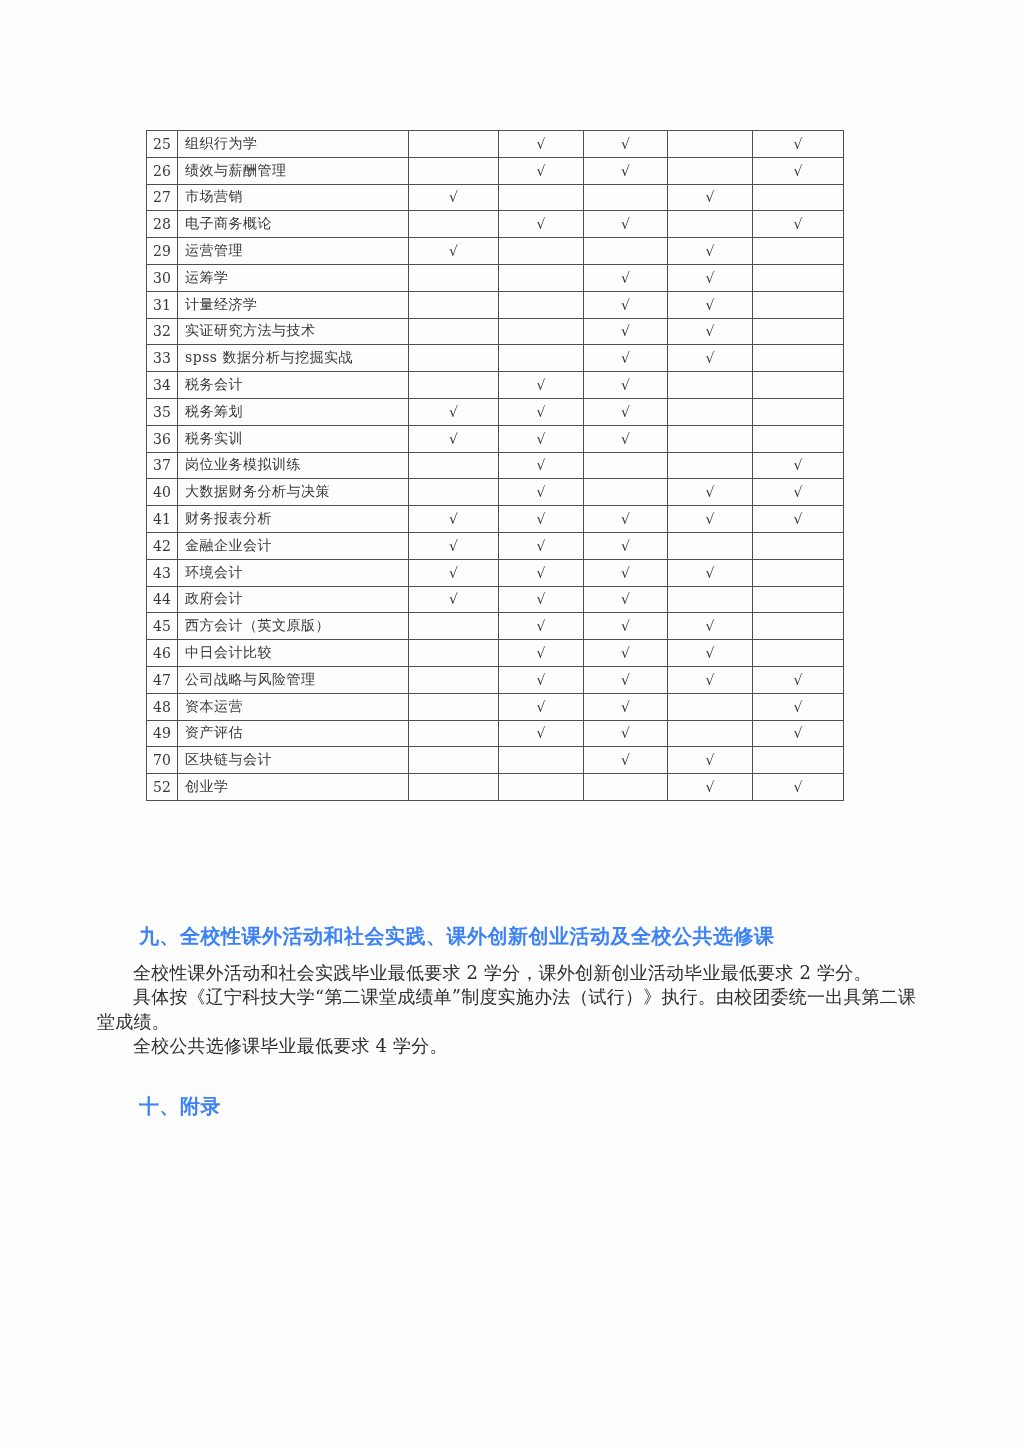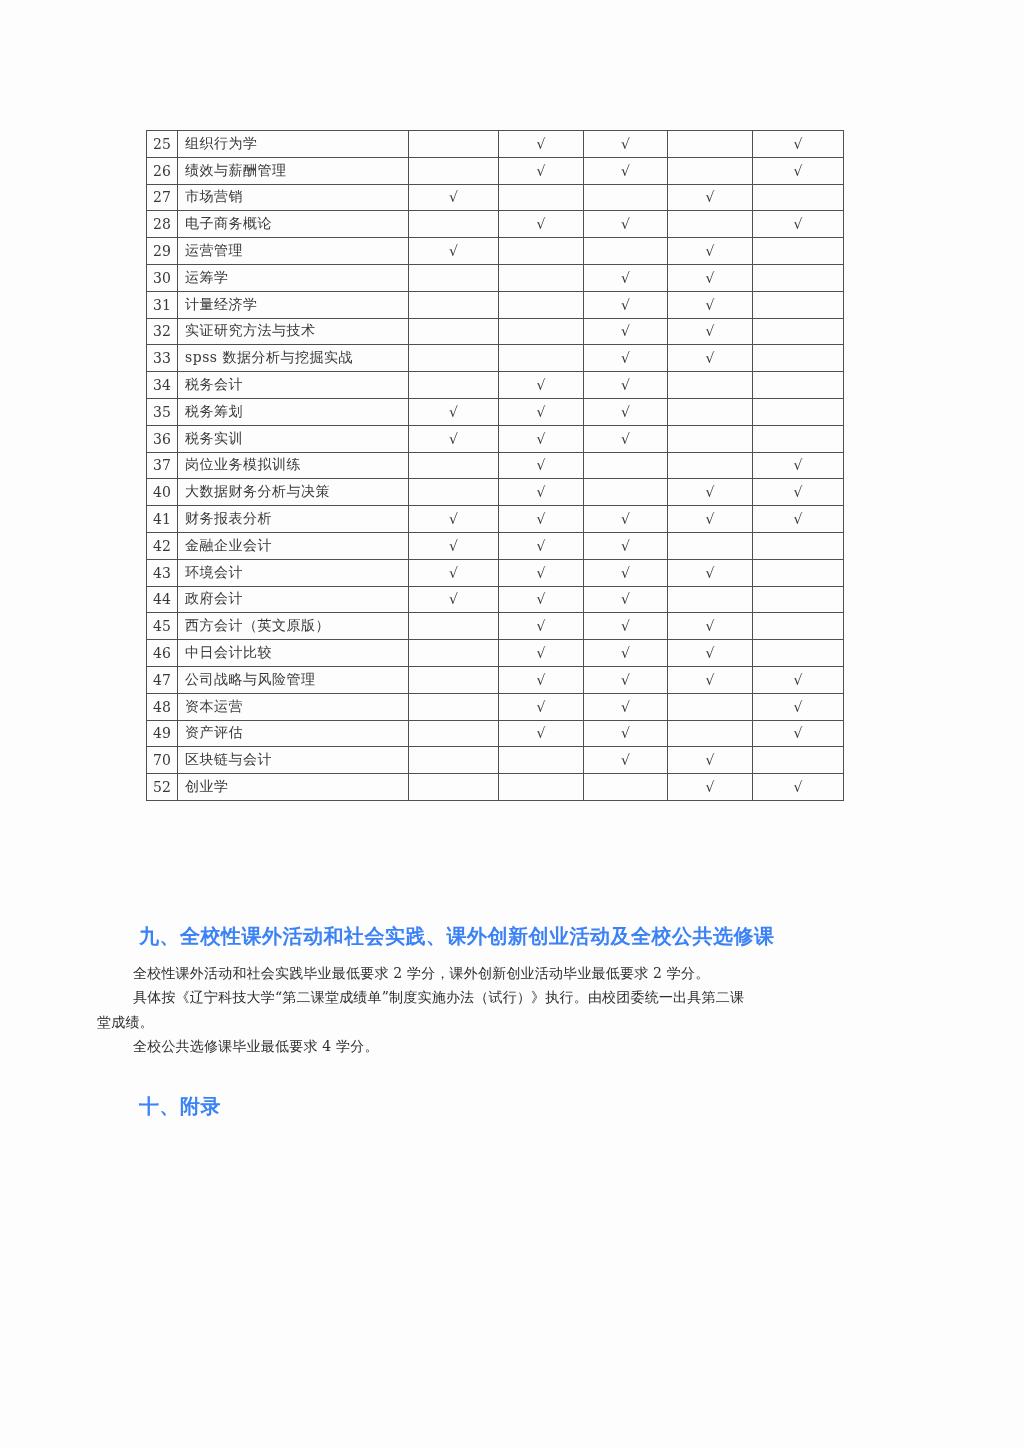--- a/index.html
+++ b/index.html
@@ -47,21 +47,21 @@
     letter-spacing: 0.5px;
     white-space: nowrap;
   }
   .heading-9  { left: 139px; top: 903px; }
   .heading-10 { left: 139px; top: 1073px; }
   .body-text {
     position: absolute;
     left: 97px;
     top: 941px;
     width: 833px;
-    font-size: 14px;
+    font-size: 18px;
     line-height: 24.4px;
     color: #2e2e2e;
     letter-spacing: 0.2px;
   }
   .line { display: block; }
   .indent { text-indent: 36px; }
 </style>
 </head>
 <body>
 

